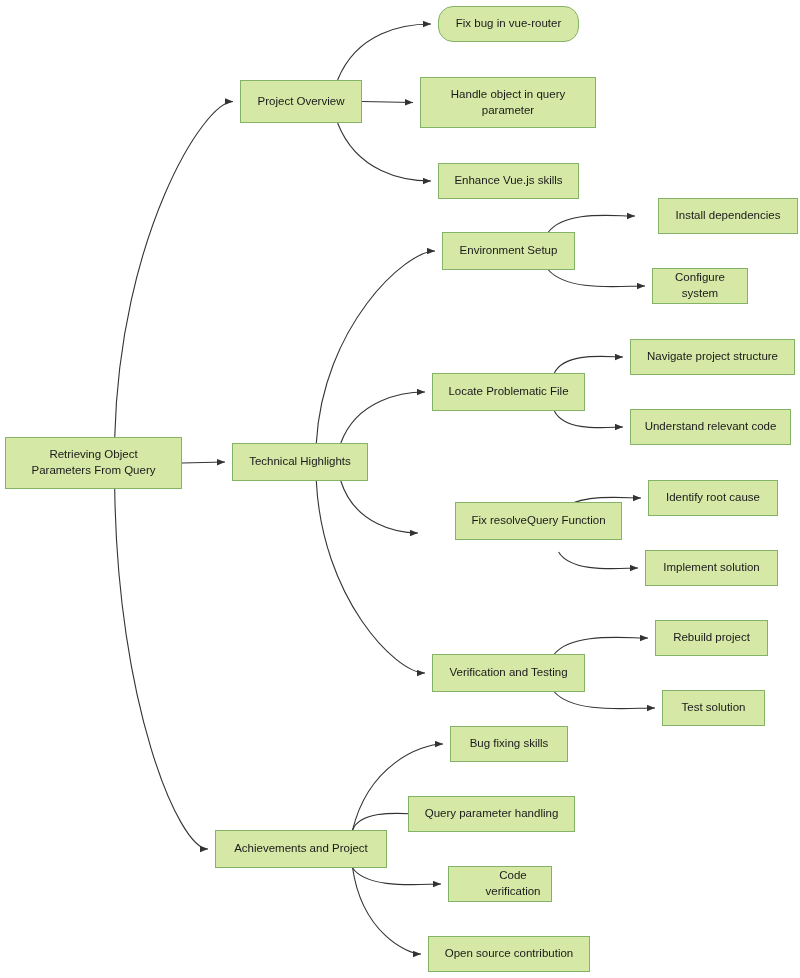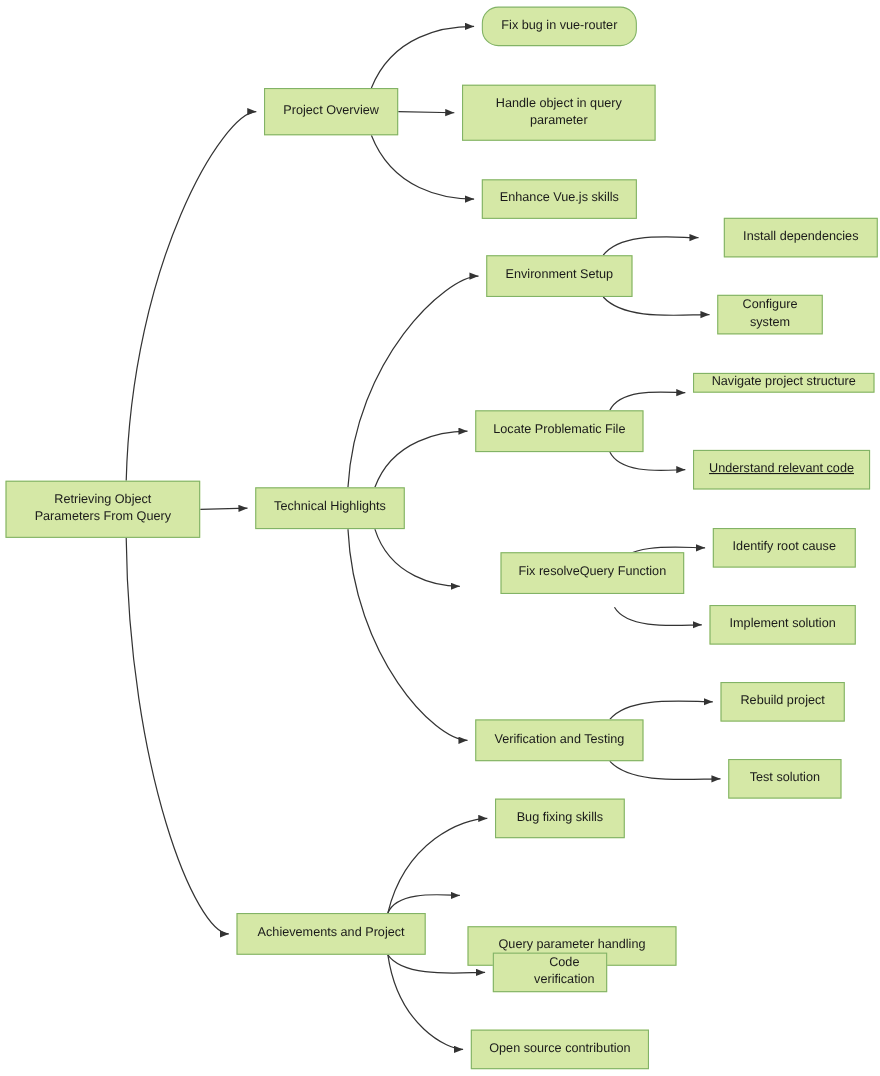--- a/index.html
+++ b/index.html
@@ -87,27 +87,27 @@
       <div class="node level1" style="left: 240px; top: 80px; width: 122px; height: 43px;">Project Overview</div>
       <div class="node level2" style="left: 438px; top: 6px; width: 141px; height: 36px; border-radius: 15px;">Fix bug in vue-router</div>
       <div class="node level2" style="left: 420px; top: 77px; width: 176px; height: 51px;">Handle object in query
 parameter</div>
       <div class="node level2" style="left: 438px; top: 163px; width: 141px; height: 36px;">Enhance Vue.js skills</div>
       <div class="node level1" style="left: 232px; top: 443px; width: 136px; height: 38px;">Technical Highlights</div>
       <div class="node level1" style="left: 442px; top: 232px; width: 133px; height: 38px;">Environment Setup</div>
       <div class="node level2" style="left: 642px; top: 198px; width: 140px; height: 36px; margin-left: 16px;">Install dependencies</div>
       <div class="node level2" style="left: 652px; top: 268px; width: 96px; height: 36px;">Configure system</div>
       <div class="node level1" style="left: 432px; top: 373px; width: 153px; height: 38px;">Locate Problematic File</div>
-      <div class="node level2" style="left: 630px; top: 339px; width: 165px; height: 18px;">Navigate project structure</div>
-      <div class="node level2" style="left: 630px; top: 409px; width: 161px; height: 36px; text-decoration: underline;">Understand relevant code</div>
+      <div class="node level2" style="left: 630px; top: 339px; width: 165px; height: 36px;">Navigate project structure</div>
+      <div class="node level2" style="left: 630px; top: 409px; width: 161px; height: 36px;">Understand relevant code</div>
       <div class="node level1" style="left: 425px; top: 502px; width: 167px; height: 38px; margin-left: 30px;">Fix resolveQuery Function</div>
       <div class="node level2" style="left: 648px; top: 480px; width: 130px; height: 36px;">Identify root cause</div>
       <div class="node level2" style="left: 645px; top: 550px; width: 133px; height: 36px;">Implement solution</div>
       <div class="node level1" style="left: 432px; top: 654px; width: 153px; height: 38px;">Verification and Testing</div>
       <div class="node level2" style="left: 655px; top: 620px; width: 113px; height: 36px;">Rebuild project</div>
       <div class="node level2" style="left: 662px; top: 690px; width: 103px; height: 36px;">Test solution</div>
       <div class="node level1" style="left: 215px; top: 830px; width: 172px; height: 38px;">Achievements and Project</div>
       <div class="node level2" style="left: 450px; top: 726px; width: 118px; height: 36px;">Bug fixing skills</div>
-      <div class="node level2" style="left: 425px; top: 796px; width: 190px; height: 36px; margin-top: 46px;">Query parameter handling</div>
+      <div class="node level2" style="left: 408px; top: 796px; width: 167px; height: 36px;">Query parameter handling</div>
       <div class="node level2" style="left: 448px; top: 866px; width: 104px; height: 36px; padding-left: 32px;">Code verification</div>
       <div class="node level2" style="left: 428px; top: 936px; width: 162px; height: 36px;">Open source contribution</div>
     </div>
 </div>
 
 </body></html>

